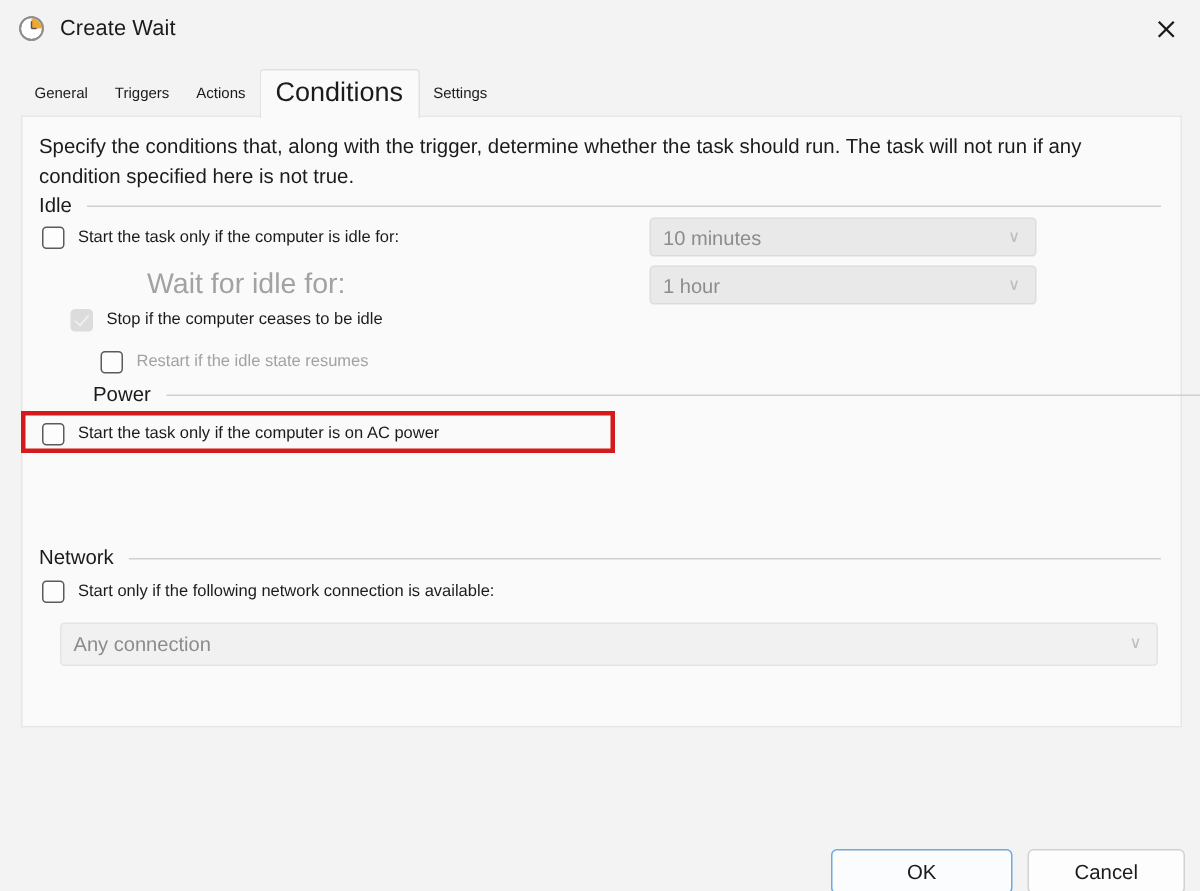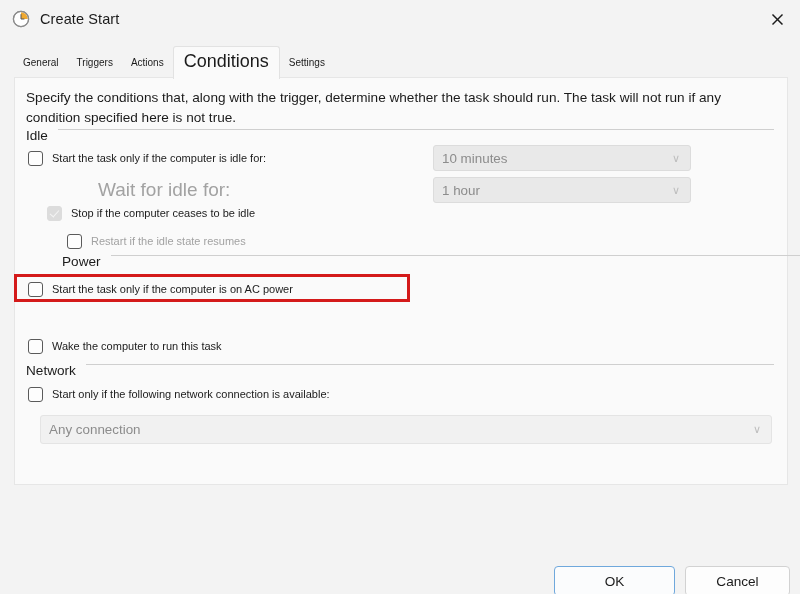--- a/index.html
+++ b/index.html
@@ -96,20 +96,21 @@
     color: #1b1b1b;
     line-height: 20px;
   }
 
   
   .group {
     position: absolute;
     left: 11px;
     width: 748px;
     display: flex;
+    align-items: center;
     height: 16px;
   }
   .group .glabel {
     font-size: 13.6px;
     color: #1b1b1b;
     white-space: nowrap;
     padding-right: 10px;
   }
   .group .gline {
     flex: 1;
@@ -234,21 +235,21 @@
 <div id="titlebar">
   <span id="title-icon">
     <svg width="18" height="18" viewBox="0 0 18 18">
       <circle cx="9" cy="9" r="7.6" fill="#ffffff" stroke="#8d8d8d" stroke-width="1.2"></circle>
       <path d="M9 9 L9 2.2 A6.8 6.8 0 0 1 15.8 9 Z" fill="#f0a930"></path>
       <circle cx="9" cy="9" r="7.6" fill="none" stroke="#8d8d8d" stroke-width="1.2"></circle>
       <line x1="9" y1="9" x2="9" y2="4.2" stroke="#555" stroke-width="1"></line>
       <line x1="9" y1="9" x2="12.4" y2="9" stroke="#555" stroke-width="1"></line>
     </svg>
   </span>
-  <span id="title-text">Create Start</span>
+  <span id="title-text">Create Wait</span>
   <div id="close-btn">
     <svg width="13" height="13" viewBox="0 0 13 13">
       <line x1="1.5" y1="1.5" x2="11.5" y2="11.5" stroke="#1b1b1b" stroke-width="1.5"></line>
       <line x1="11.5" y1="1.5" x2="1.5" y2="11.5" stroke="#1b1b1b" stroke-width="1.5"></line>
     </svg>
   </div>
 </div>
 
 <div id="tabstrip">
   <div class="tab">General</div>
@@ -300,24 +301,20 @@
     <span class="glabel">Power</span>
     <span class="gline"></span>
   </div>
 
   <div class="row" style="left:13px; top:200px;">
     <span class="cb"></span>
     <span class="rowlabel">Start the task only if the computer is on AC power</span>
   </div>
 
 
-  <div class="row" style="left:13px; top:257px;">
-    <span class="cb"></span>
-    <span class="rowlabel">Wake the computer to run this task</span>
-  </div>
 
   <div class="group" style="top:285px;">
     <span class="glabel">Network</span>
     <span class="gline"></span>
   </div>
 
   <div class="row" style="left:13px; top:305px;">
     <span class="cb"></span>
     <span class="rowlabel">Start only if the following network connection is available:</span>
   </div>

